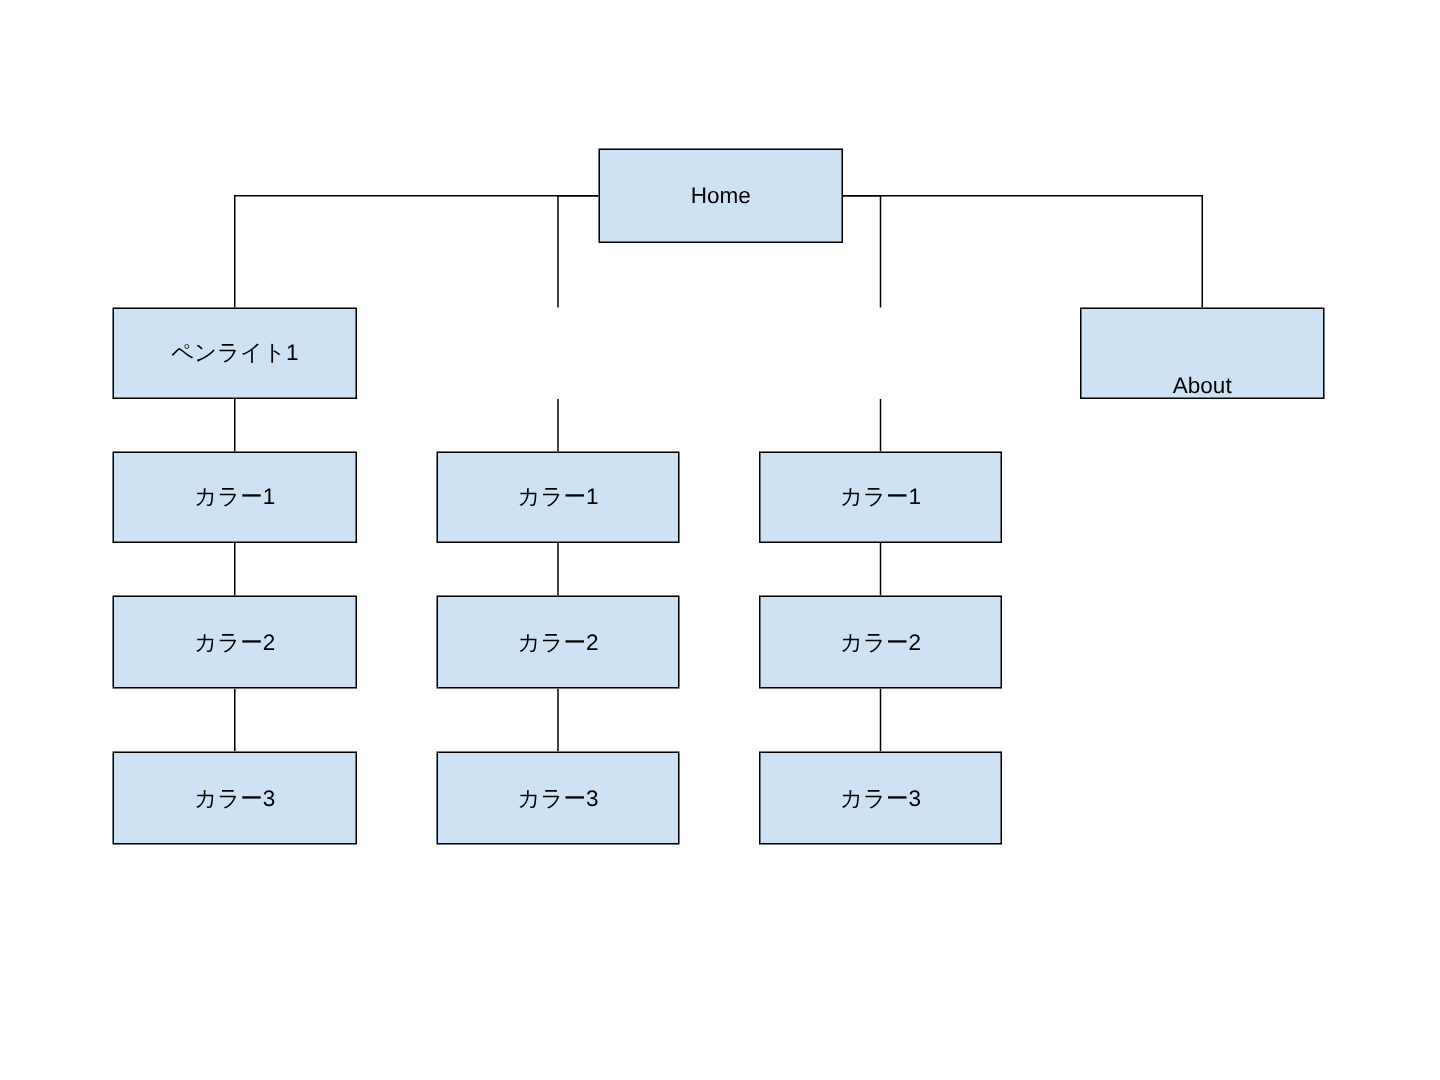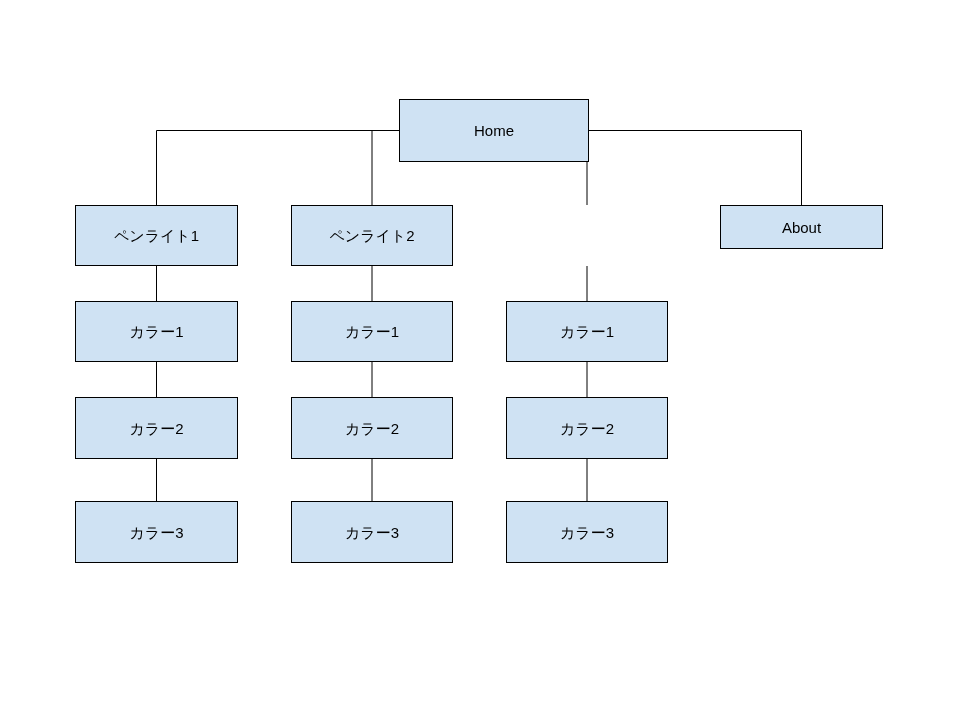--- a/index.html
+++ b/index.html
@@ -52,30 +52,27 @@
       <polyline points="156.5,362 156.5,397" fill="none" stroke="#000000" stroke-width="1"></polyline>
       <polyline points="156.5,459 156.5,501" fill="none" stroke="#000000" stroke-width="1"></polyline>
       <polyline points="372,266 372,301" fill="none" stroke="#000000" stroke-width="1"></polyline>
       <polyline points="372,362 372,397" fill="none" stroke="#000000" stroke-width="1"></polyline>
       <polyline points="372,459 372,501" fill="none" stroke="#000000" stroke-width="1"></polyline>
       <polyline points="587,266 587,301" fill="none" stroke="#000000" stroke-width="1"></polyline>
       <polyline points="587,362 587,397" fill="none" stroke="#000000" stroke-width="1"></polyline>
       <polyline points="587,459 587,501" fill="none" stroke="#000000" stroke-width="1"></polyline>
     </svg>
 
-<div class="node" style="left: 399px; top: 99px; width: 190px; height: 63px;">
+<div class="node" style="left: 399px; top: 99px; width: 163px; height: 63px;">
       <span class="node-label">Home</span>
     </div>
     <div class="node" style="left: 75px; top: 205px; width: 163px; height: 61px;">
       <span class="node-label">ペンライト1</span>
     </div>
-    <div class="node" style="left: 291px; top: 205px; width: 162px; height: 61px;">
-      <span class="node-label">ペンライト2</span>
-    </div>
-    <div class="node" style="left: 720px; top: 205px; width: 163px; height: 44px;">
+    <div class="node" style="left: 720px; top: 205px; width: 163px; height: 61px; align-items: flex-end;">
       <span class="node-label">About</span>
     </div>
     <div class="node" style="left: 75px; top: 301px; width: 163px; height: 61px;">
       <span class="node-label">カラー1</span>
     </div>
     <div class="node" style="left: 75px; top: 397px; width: 163px; height: 62px;">
       <span class="node-label">カラー2</span>
     </div>
     <div class="node" style="left: 75px; top: 501px; width: 163px; height: 62px;">
       <span class="node-label">カラー3</span>

